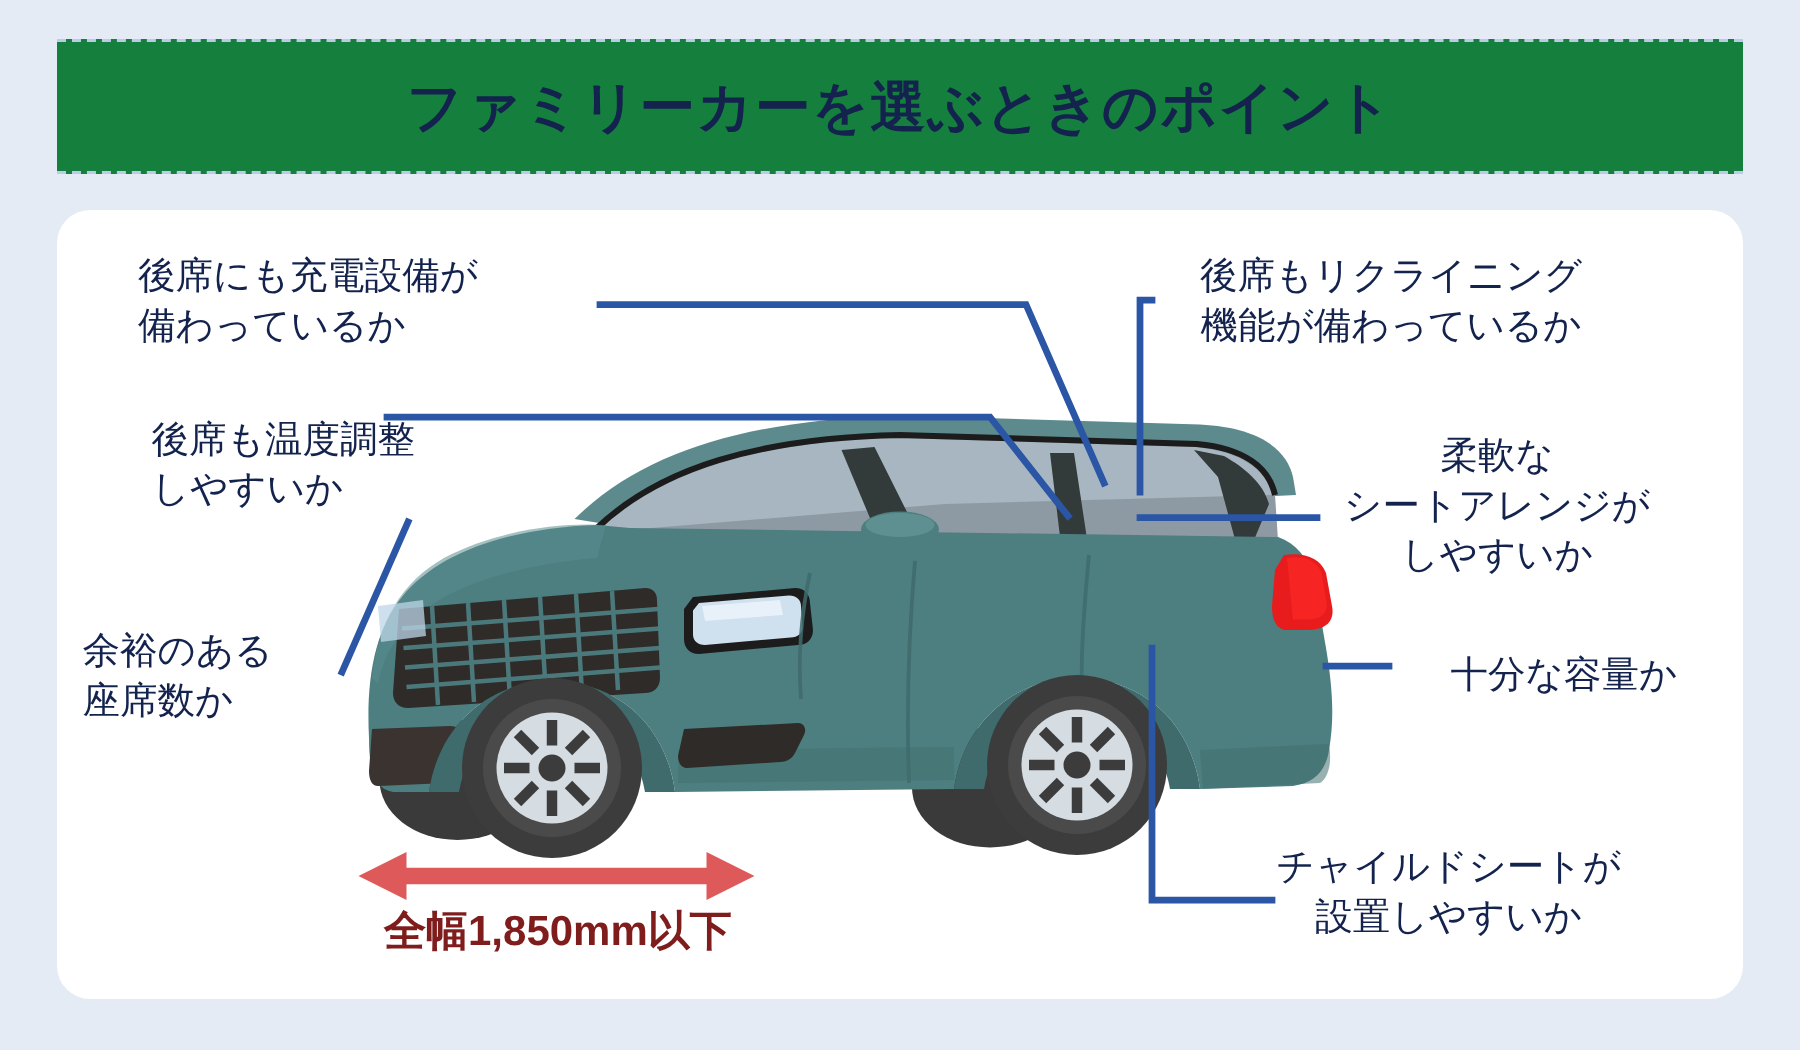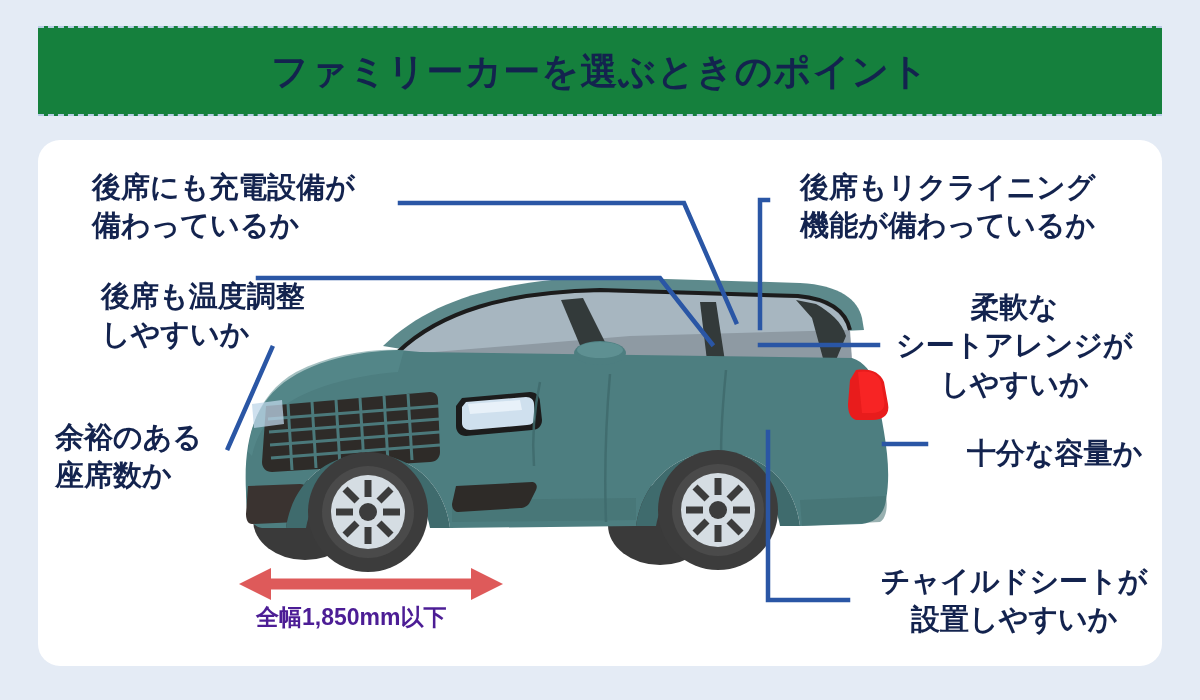--- a/index.html
+++ b/index.html
@@ -24,30 +24,30 @@
   }
 
   
   .main-card{
     position:absolute;left:38px;top:140px;width:1124px;height:526px;
     background:#ffffff;border-radius:22px;overflow:hidden;
   }
 
   
   .label{
-    position:absolute;color:#13234e;font-weight:bold;font-size:29px;
+    position:absolute;color:#13234e;font-weight:normal;font-size:25px;
     line-height:1.32;white-space:pre-line;
   }
   .label.right{text-align:center;}
 
   
   svg.overlay{position:absolute;left:0;top:0;width:1200px;height:700px;}
 
   .measure-text{
-    position:absolute;color:#4c1d95;font-weight:bold;font-size:23px;
+    position:absolute;color:#7f1d1d;font-weight:bold;font-size:28px;
     white-space:nowrap;letter-spacing:0px;text-align:center;
   }
 </style>
 </head>
 <body>
 
 <div id="root">
 
   <div class="header-card">
     <div class="header-title">ファミリーカーを選ぶときのポイント</div>
@@ -236,18 +236,18 @@
 
   <div class="label right" style="left:800px;top:168px;">後席もリクライニング
 機能が備わっているか</div>
 
   <div class="label right" style="left:896px;top:288px;">柔軟な
 シートアレンジが
 しやすいか</div>
 
   <div class="label right" style="left:934px;top:434px;margin-left:33px;">十分な容量か</div>
 
-  <div class="label right" style="left:851px;top:562px;margin-left:30px;">チャイルドシートが
+  <div class="label right" style="left:851px;top:562px;">チャイルドシートが
 設置しやすいか</div>
 
   <div class="measure-text" style="left:256px;top:602px;">全幅1,850mm以下</div>
 
 </div>
 
 </body></html>

